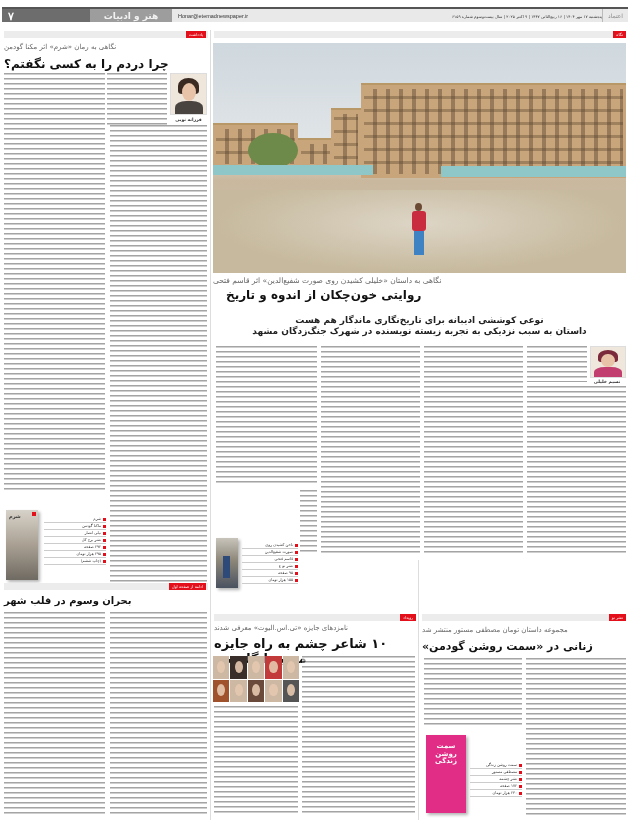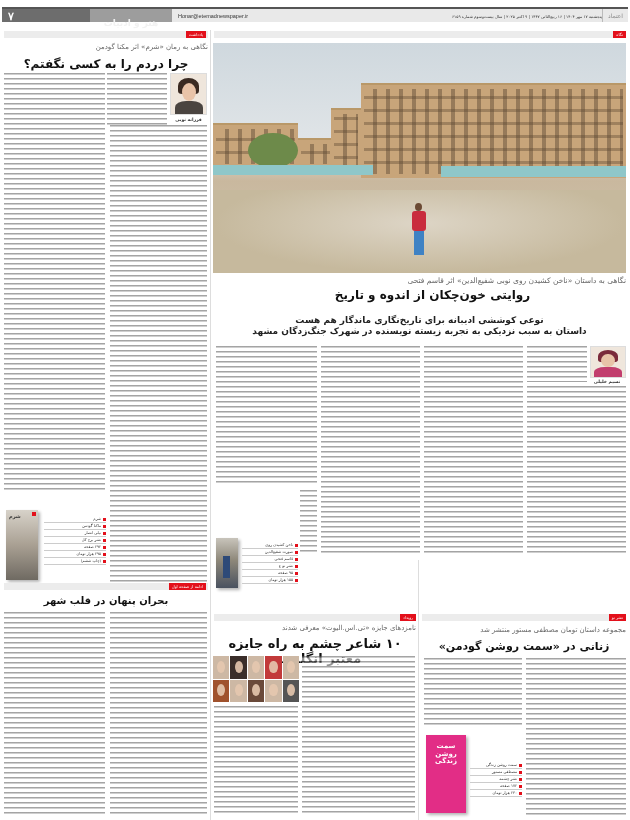--- a/index.html
+++ b/index.html
@@ -1,21 +1,21 @@
 <!DOCTYPE html>
 <html><head>
 <meta charset="utf-8">
 <style>
   * { box-sizing: border-box; margin: 0; padding: 0; }
   html, body { width: 630px; height: 820px; background: #fff; overflow: hidden; }
   body { font-family: "DejaVu Sans", sans-serif; color: #222; position: relative; direction: rtl; }
 
   .masthead { position: absolute; top: 7px; left: 2px; width: 626px; height: 15px; background: #e9e9e9; border-top: 2px solid #555; display: flex; direction: ltr; }
   .mh-page { width: 88px; background: #6d6d6d; color: #fff; font: bold 11px "Liberation Sans", sans-serif; padding: 1px 6px; text-align: left; }
-  .mh-section { width: 82px; background: #9d9d9d; color: #f2f2f2; font: bold 9px "DejaVu Sans", sans-serif; text-align: center; padding-top: 9px; }
+  .mh-section { width: 82px; background: #9d9d9d; color: #f2f2f2; font: bold 9px "DejaVu Sans", sans-serif; text-align: center; padding-top: 2px; }
   .mh-email { margin-left: 6px; font: 5.5px "Liberation Sans", sans-serif; color: #333; padding-top: 4px; width: 150px; }
   .mh-date { flex: 1; text-align: right; font: 4px "DejaVu Sans", sans-serif; color: #333; padding-top: 5px; direction: rtl; }
   .mh-logo { width: 26px; font: 6px "DejaVu Sans", sans-serif; color: #888; text-align: center; padding-top: 3px; border-left: 1px solid #bbb; }
 
   .tagbar { position: absolute; height: 7px; background: #ececec; }
   .tag { position: absolute; top: 0; height: 7px; background: #e3101b; color: #fff; font: 4px "DejaVu Sans", sans-serif; padding: 1px 3px; }
 
   .colrule { position: absolute; width: 1px; background: #ddd; }
   .text-block { position: absolute; overflow: hidden; }
   .lines { width: 100%; height: 100%; background: repeating-linear-gradient(to bottom, #5a5a5a 0 1px, #a8a8a8 1px 2px, #fff 2px 5px); opacity: .55; }
@@ -24,22 +24,22 @@
   .sky { position: absolute; left: 0; top: 0; width: 100%; height: 55%; background: linear-gradient(#cfd8de, #e5e8ea); }
   .bldg { position: absolute; background: #c8a57a; border-top: 2px solid #b99868; }
   .bldg::after { content: ""; position: absolute; inset: 4px 3px; background: repeating-linear-gradient(90deg, transparent 0 9px, rgba(90,70,50,.45) 9px 13px), repeating-linear-gradient(0deg, transparent 0 10px, rgba(80,60,40,.35) 10px 13px); }
   .wall { position: absolute; background: #8fc7c9; }
   .ground { position: absolute; left: 0; top: 64%; width: 100%; height: 36%; background: radial-gradient(ellipse at 50% 40%, #ddd5c6, #c6b99d 70%); }
   .man { position: absolute; left: 198px; top: 160px; width: 16px; height: 54px; }
   .man .head { position: absolute; left: 4px; top: 0; width: 7px; height: 8px; border-radius: 50%; background: #6b4a34; }
   .man .shirt { position: absolute; left: 1px; top: 8px; width: 14px; height: 20px; background: #c92c3e; border-radius: 3px; }
   .man .legs { position: absolute; left: 3px; top: 28px; width: 10px; height: 24px; background: #3f82c4; }
 
-  .kicker { position: absolute; font-family: "DejaVu Sans", sans-serif; color: #666; text-align: right; }
-  .headline { position: absolute; font-family: "DejaVu Sans", sans-serif; font-weight: bold; color: #111; text-align: center; }
+  .kicker { position: absolute; font-family: "DejaVu Sans", sans-serif; color: #666; text-align: left; }
+  .headline { position: absolute; font-family: "DejaVu Sans", sans-serif; font-weight: bold; color: #111; text-align: left; }
   .subhead { position: absolute; font-family: "DejaVu Sans", sans-serif; font-weight: bold; color: #222; text-align: center; line-height: 1.25; }
 
   .portrait { position: absolute; background: #efe6dc; overflow: hidden; border: 1px solid #ddd; }
   .portrait .face { position: absolute; left: 30%; top: 22%; width: 40%; height: 45%; border-radius: 50%; background: #e8c3a8; }
   .portrait .hair { position: absolute; left: 20%; top: 10%; width: 60%; height: 40%; border-radius: 50% 50% 20% 20%; }
   .portrait .body { position: absolute; left: 10%; top: 68%; width: 80%; height: 40%; border-radius: 40% 40% 0 0; }
   .caption { position: absolute; font: bold 4.5px "DejaVu Sans", sans-serif; color: #333; text-align: center; }
 
   .bookbox { position: absolute; }
   .bookcover { position: absolute; box-shadow: 2px 2px 3px rgba(0,0,0,.3); }
@@ -107,21 +107,21 @@
     <li>نشر برج کل</li>
     <li>۲۹۲ صفحه</li>
     <li>۲۹۵ هزار تومان</li>
     <li>(چاپ ششم)</li>
   </ul>
 </div>
 
 <div class="tagbar" style="left:4px; top:583px; width:204px;">
   <span class="tag" style="right:2px;">ادامه از صفحه اول</span>
 </div>
-<div class="headline" style="left:4px; top:595px; width:204px; font-size:10px;">بحران پنهان در قلب شهر</div>
+<div class="headline" style="left:4px; top:595px; width:204px; font-size:10px;">بحران وسوم در قلب شهر</div>
 <div class="text-block" style="left:110px; top:612px; width:97px; height:205px;">
     <div class="lines"></div>
   </div>
 <div class="text-block" style="left:4px; top:612px; width:101px; height:205px;">
     <div class="lines"></div>
   </div>
 
 <div class="photo">
   <div class="sky"></div>
   <div class="bldg" style="left:0; top:80px; width:85px; height:45px;"></div>
@@ -132,21 +132,21 @@
   <div class="wall" style="left:0; top:122px; width:160px; height:10px;"></div>
   <div class="wall" style="left:228px; top:123px; width:185px; height:11px;"></div>
   <div class="ground"></div>
   <div class="man">
     <div class="head"></div>
       <div class="shirt"></div>
       <div class="legs"></div>
   </div>
 </div>
 
-<div class="kicker" style="left:213px; top:276px; width:413px; font-size:7.5px;">نگاهی به داستان «ناخن کشیدن روی نوبی شفیع‌الدین» اثر قاسم فتحی</div>
+<div class="kicker" style="left:213px; top:276px; width:413px; font-size:7.5px;">نگاهی به داستان «خلیلی کشیدن روی صورت شفیع‌الدین» اثر قاسم فتحی</div>
 <div class="headline" style="left:226px; top:288px; width:413px; font-size:12px;">روایتی خون‌چکان از اندوه و تاریخ</div>
 <div class="subhead" style="left:213px; top:315px; width:413px; font-size:9px;">
   <div>نوعی کوششی ادیبانه برای تاریخ‌نگاری ماندگار هم هست</div>
   <div>داستان به سبب نزدیکی به تجربه زیسته نویسنده در شهرک جنگ‌زدگان مشهد</div>
 </div>
 
 <div class="portrait" style="left:590px; top:346px; width:36px; height:32px;">
   <div class="hair" style="background:#7a2a3a;"></div>
     <div class="face"></div>
     <div class="body" style="background:#c23e6e;"></div>

